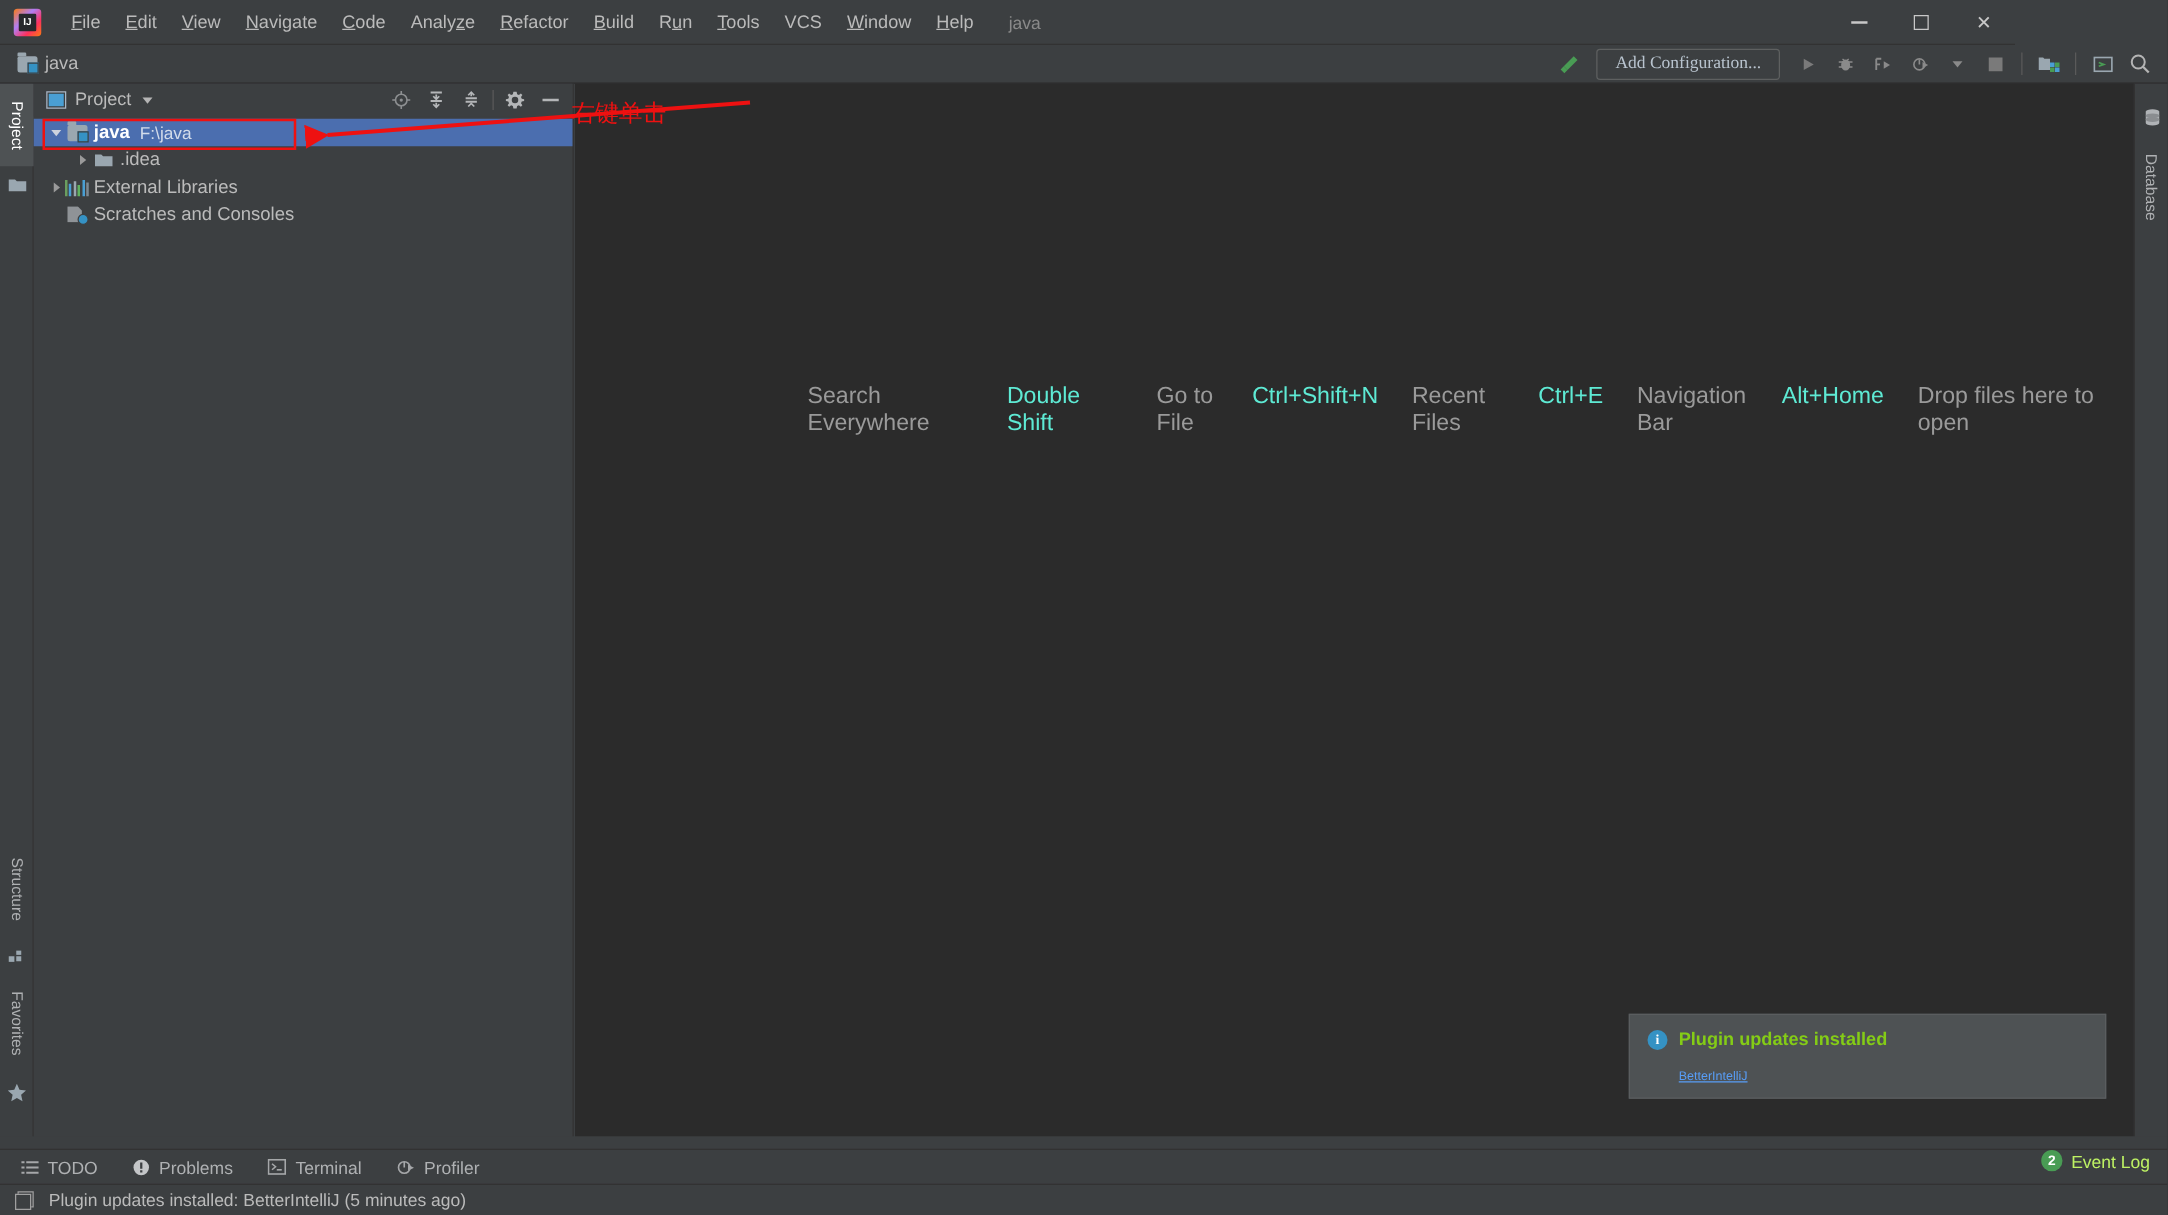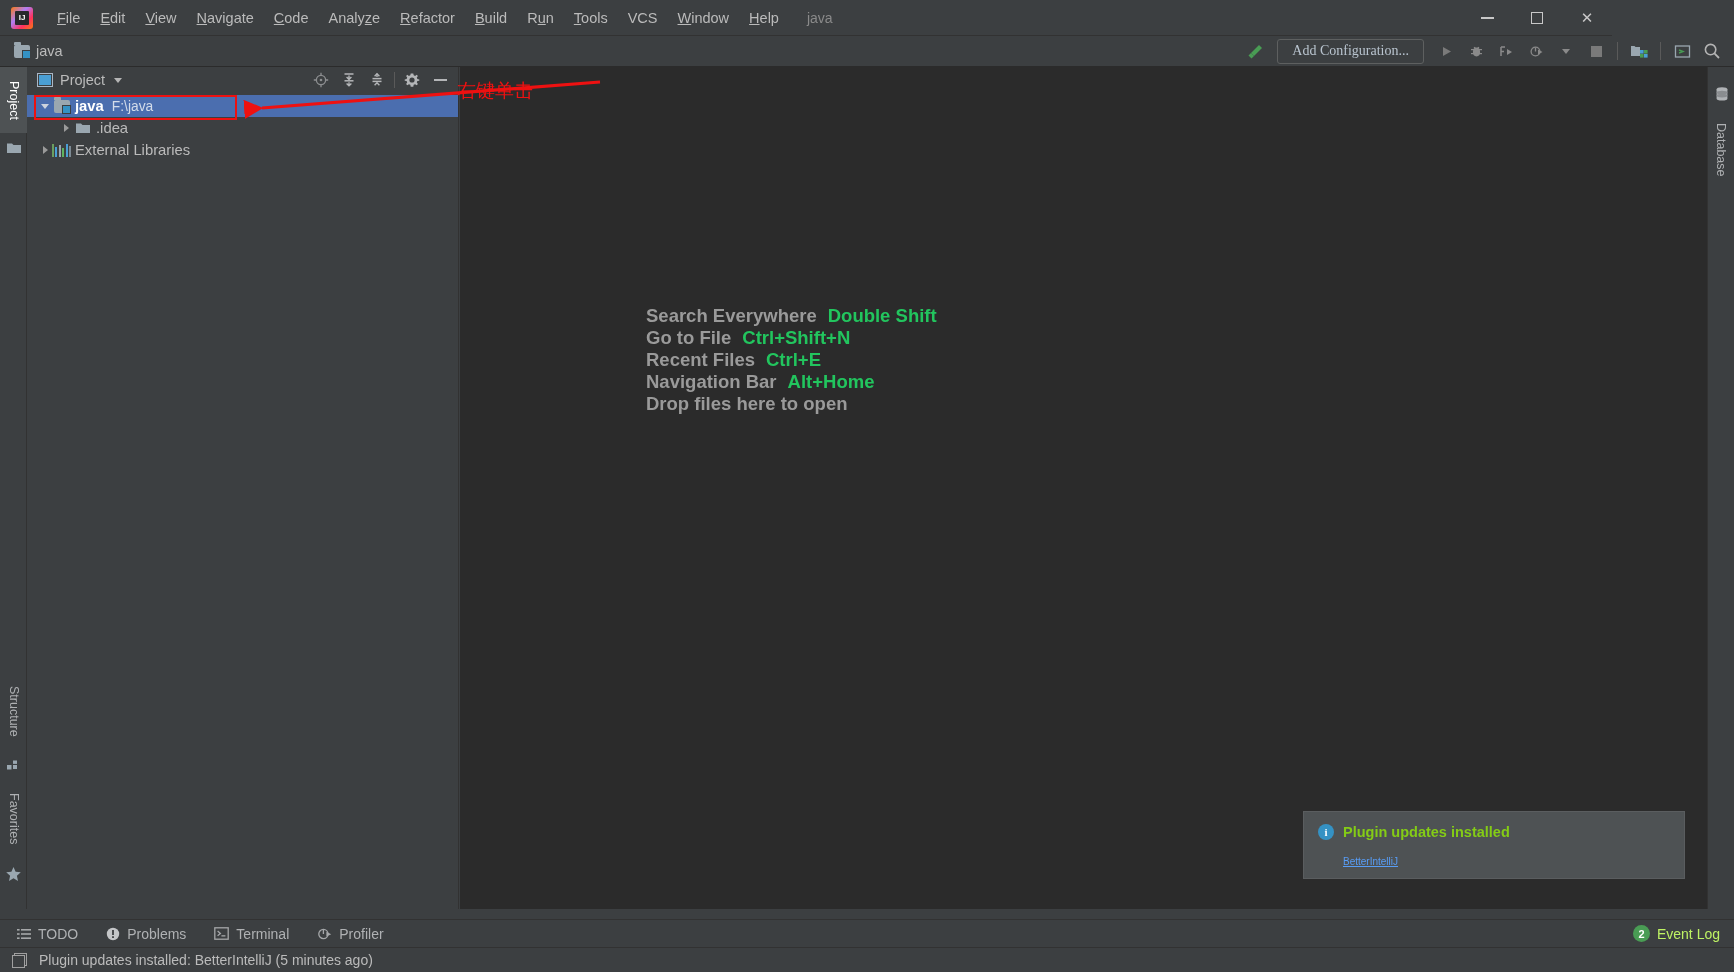--- a/index.html
+++ b/index.html
@@ -167,44 +167,44 @@
     position: absolute; right: -1px; bottom: -1px; width: 9px; height: 9px; border-radius: 50%;
     background: #3592c4; border: 1.5px solid #3c3f41;
   }
 
   
   .editor {
     position: absolute; left: 460px; top: 67px; right: 27px; height: 842px;
     background: #2b2b2b;
   }
   .welcome {
-    position: absolute; left: 186px; top: 238px; display: flex; flex-direction: column;  font-weight: bold;
+    position: absolute; left: 186px; top: 238px; display: flex; flex-direction: row; gap: 27px;
   }
   .wrow { font-size: 18.5px; color: #9a9a9a; display: flex; align-items: baseline; gap: 11px; }
-  .wkey { color: #22c55e; }
+  .wkey { color: #5eead4; }
   .wrow.plain { color: #9a9a9a; }
 
   
   .notif {
     position: absolute; right: 22px; bottom: 30px; width: 382px; height: 68px;
     background: #4e5254; border: 1px solid #5a5d5f; padding: 12px 14px;
   }
   .notif-head { display: flex; align-items: center; gap: 9px; }
   .info-ic {
     width: 16px; height: 16px; border-radius: 50%; background: #3592c4; color: #fff;
     font-size: 11px; font-weight: bold; display: flex; align-items: center; justify-content: center;
     font-family: "Liberation Serif", serif;
   }
   .notif-title { color: #84cc16; font-size: 14.5px; font-weight: bold; }
   .notif-link { color: #589df6; font-size: 10px; margin-left: 25px; margin-top: 16px; display: inline-block; }
 
   
   .botbar {
     position: absolute; left: 0; bottom: 25px; width: 1734px; height: 28px;
-    background: #3c3f41; display: flex; align-items: center;
+    background: #3c3f41; display: flex; 
     border-top: 1px solid #323232;
   }
   .bot-tab { display: flex; align-items: center; gap: 7px; color: #afb1b3; font-size: 14px; padding: 2px 11px; margin-left: 6px; }
   .bot-right { position: absolute; right: 14px; display: flex; align-items: center; gap: 7px; }
   .evt-badge {
     width: 17px; height: 17px; border-radius: 50%; background: #499c54; color: #fff;
     font-size: 11px; font-weight: bold; display: flex; align-items: center; justify-content: center;
   }
 
   
@@ -460,20 +460,30 @@
               <i style="height:13px;background:#6a9e5f"></i>
               <i style="height:10px;background:#4a9fd4"></i>
               <i style="height:12px;background:#9aa7b0"></i>
               <i style="height:9px;background:#5fb35f"></i>
               <i style="height:13px;background:#4a9fd4"></i>
               <i style="height:11px;background:#7d8a94"></i>
             </span>
           </span>
           <span class="tname">External Libraries</span>
         </div>
+        <div class="trow" style="padding-left: 10px;">
+          <span class="twist"></span>
+          <span class="tico">
+            <span class="scratch-ic">
+              <span class="pg"></span>
+              <span class="dot"></span>
+            </span>
+          </span>
+          <span class="tname">Scratches and Consoles</span>
+        </div>
       </div>
   </div>
 
   <div class="editor">
     <div class="welcome" id="welcome-list">
         <div class="wrow">
           <span>Search Everywhere</span>
           <span class="wkey">Double Shift</span>
         </div>
         <div class="wrow">

